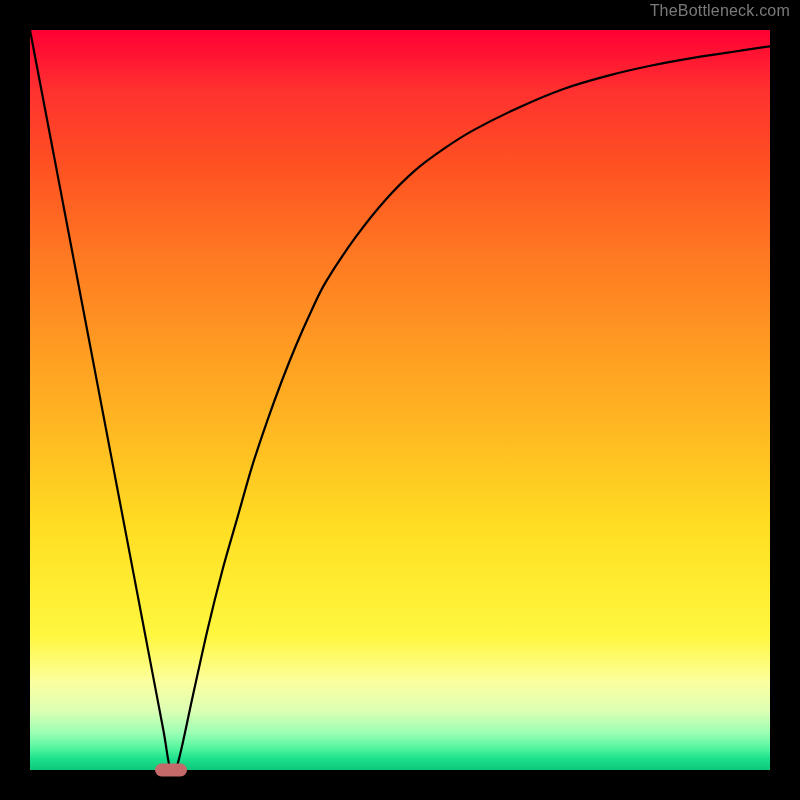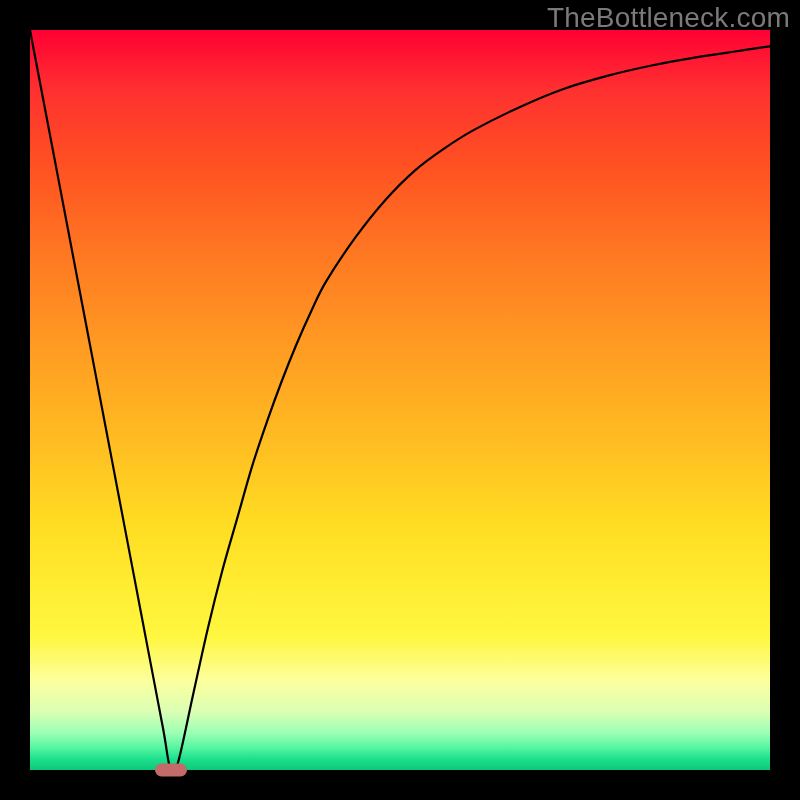--- a/index.html
+++ b/index.html
@@ -32,21 +32,21 @@
       #55f5a0 97%,
       #1de08c 98.5%,
       #0cc87a 100%
     );
   }
   .watermark {
     position: absolute;
     top: 2px;
     right: 10px;
     font-family: Arial, Helvetica, sans-serif;
-    font-size: 28px;
+    font-size: 16px;
     font-weight: 500;
     color: #7a7a7a;
     letter-spacing: 0.2px;
   }
   svg.curve {
     position: absolute;
     left: 0;
     top: 0;
     width: 740px;
     height: 740px;

